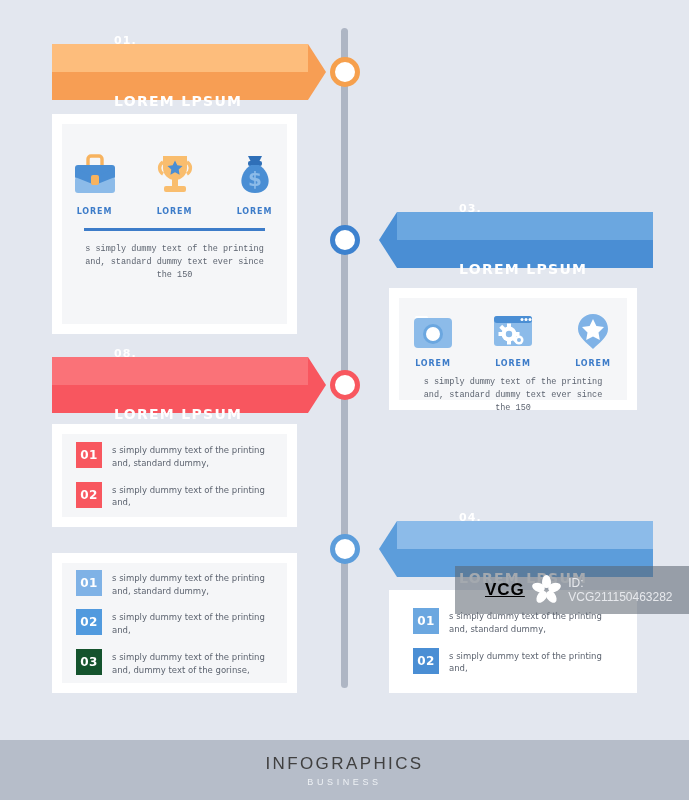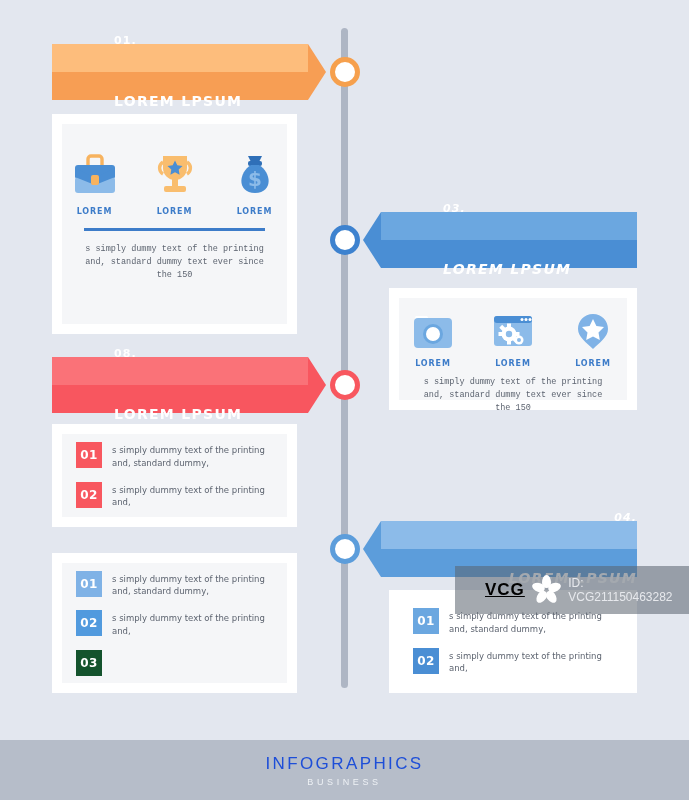--- a/index.html
+++ b/index.html
@@ -92,21 +92,21 @@
   .banner.right-point .banner-text { padding-left: 62px; }
   .banner.right-point .banner-arrow {
     left: 100%;
     border-top: 28px solid transparent;
     border-bottom: 28px solid transparent;
     border-left-width: 18px;
     border-left-style: solid;
   }
 
   
-  .banner.left-point { left: 381px; width: 256px; font-style: italic; }
+  .banner.left-point { left: 397px; width: 256px; }
   .banner.left-point .banner-text { padding-left: 62px; }
   .banner.left-point .banner-arrow {
     right: 100%;
     border-top: 28px solid transparent;
     border-bottom: 28px solid transparent;
     border-right-width: 18px;
     border-right-style: solid;
   }
 
   
@@ -205,21 +205,21 @@
     bottom: 0;
     width: 689px;
     height: 60px;
     background: #b6bdc9;
     display: flex;
     flex-direction: column;
     align-items: center;
     justify-content: center;
   }
   #footer-title {
-    color: #1d4ed8;
+    color: #404040;
     font-size: 17px;
     letter-spacing: 2.4px;
     font-family: "Liberation Sans", sans-serif;
   }
   #footer-subtitle {
     color: #eef1f5;
     font-size: 9px;
     letter-spacing: 3.6px;
     margin-top: 3px;
     font-family: "Liberation Sans", sans-serif;
@@ -374,20 +374,21 @@
       <div class="list-item">
         <div class="badge" style="background:#7fb2e6;">01</div>
         <div class="list-text">s simply dummy text of the printing and, standard dummy,</div>
       </div>
       <div class="list-item">
         <div class="badge" style="background:#519ade;">02</div>
         <div class="list-text">s simply dummy text of the printing and,</div>
       </div>
       <div class="list-item">
         <div class="badge" style="background:#14532d;">03</div>
+        <div class="list-text">s simply dummy text of the printing and, dummy text of the gorinse,</div>
       </div>
     </div>
   </div>
 </div>
 
 <div class="banner left-point" style="top:212px;">
   <div class="banner-body">
     <div class="banner-top" style="background:#6ba7e0;"></div>
     <div class="banner-bottom" style="background:#4a8ed4;"></div>
   </div>
@@ -447,21 +448,21 @@
           </svg>
         </div>
         <span class="icon-label">LOREM</span>
       </div>
 
     </div>
     <div class="blurb" style="margin-top:8px;">s simply dummy text of the printing and, standard dummy text ever since the 150</div>
   </div>
 </div>
 
-<div class="banner left-point" style="top:521px;text-align:right;">
+<div class="banner left-point" style="top:521px;">
   <div class="banner-body">
     <div class="banner-top" style="background:#8cbbe9;"></div>
     <div class="banner-bottom" style="background:#5c9ddb;"></div>
   </div>
   <div class="banner-arrow" style="border-right-color:#5c9ddb;"></div>
   <div class="banner-text">
     <span class="banner-num">04.</span>
     <span class="banner-title">LOREM LPSUM</span>
   </div>
 </div>

